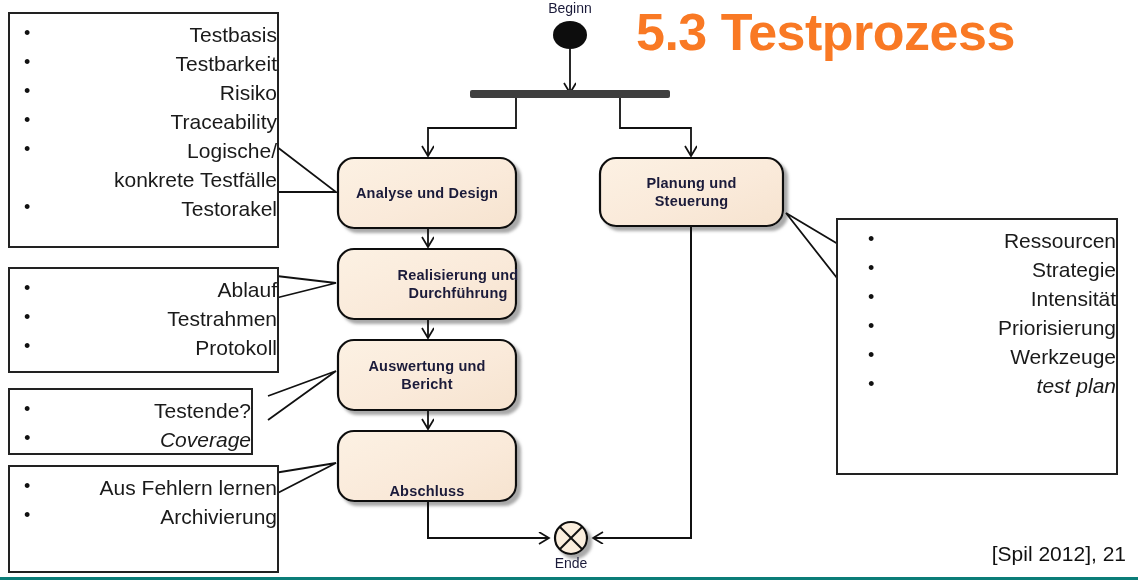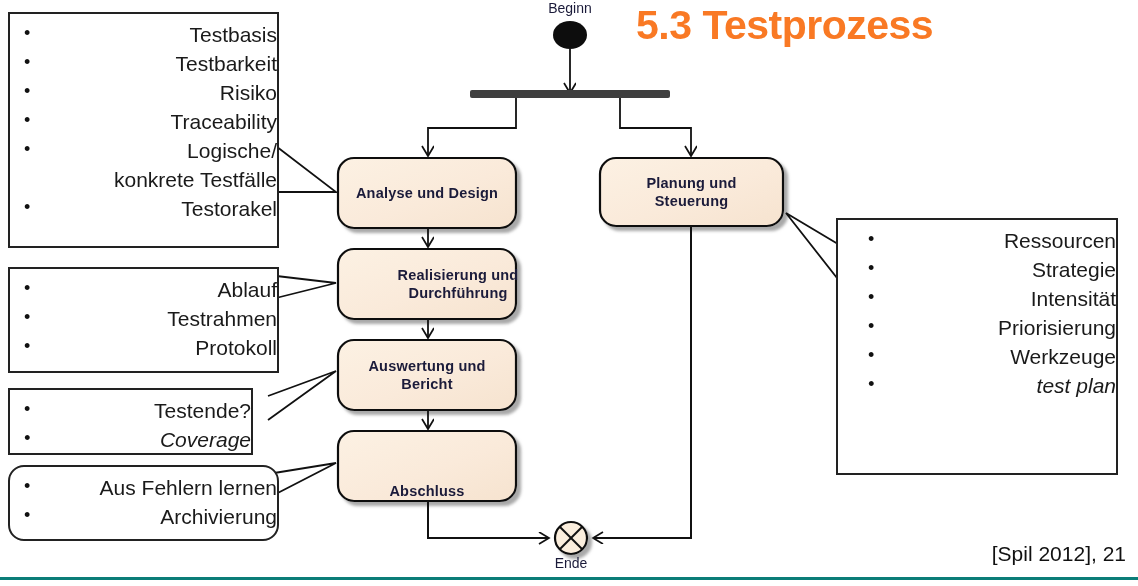--- a/index.html
+++ b/index.html
@@ -24,21 +24,21 @@
     position: absolute;
     left: 0; top: 0;
     width: 1138px;
     height: 586px;
   }
   
   .slide-title {
     position: absolute;
     left: 636px;
     top: 2px;
-    font-size: 41px;
+    font-size: 52px;
     font-weight: bold;
     color: #F97924;
     letter-spacing: -0.5px;
     white-space: nowrap;
   }
   
   .note-box {
     position: absolute;
     box-sizing: border-box;
     border: 2px solid #222222;
@@ -230,21 +230,21 @@
     </ul>
   </div>
 
   <div class="note-box" style="left:8px; top:388px; width:245px; height:67px;">
     <ul class="note-list">
       <li>Testende?</li>
       <li class="italic">Coverage</li>
     </ul>
   </div>
 
-  <div class="note-box" style="left:8px; top:465px; width:271px; height:76px;border-radius:16px;">
+  <div class="note-box" style="left:8px; top:465px; width:271px; height:108px;">
     <ul class="note-list">
       <li>Aus Fehlern lernen</li>
       <li>Archivierung</li>
     </ul>
   </div>
 
   <div class="note-box" style="left:836px; top:218px; width:282px; height:257px;padding-left:16px;">
     <ul class="note-list">
       <li>Ressourcen</li>
       <li>Strategie</li>

